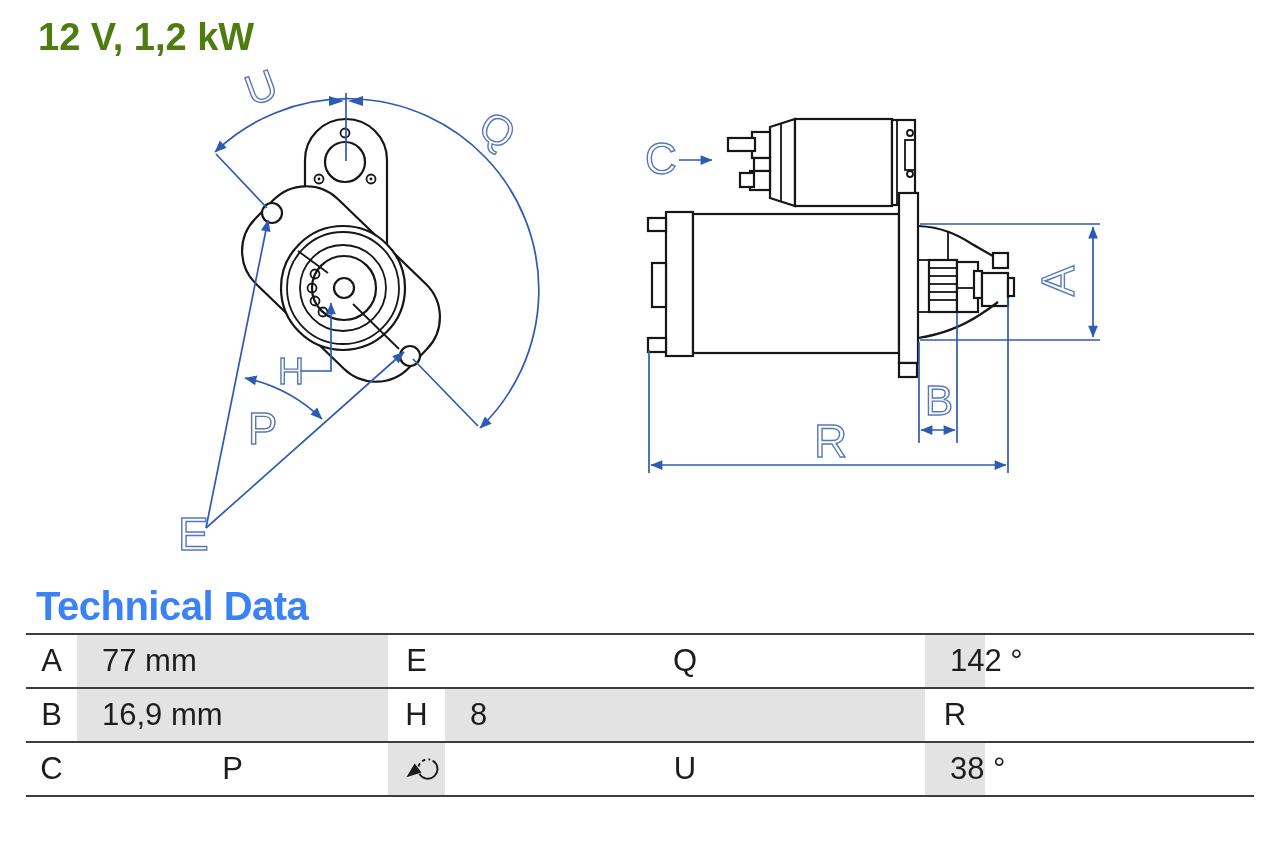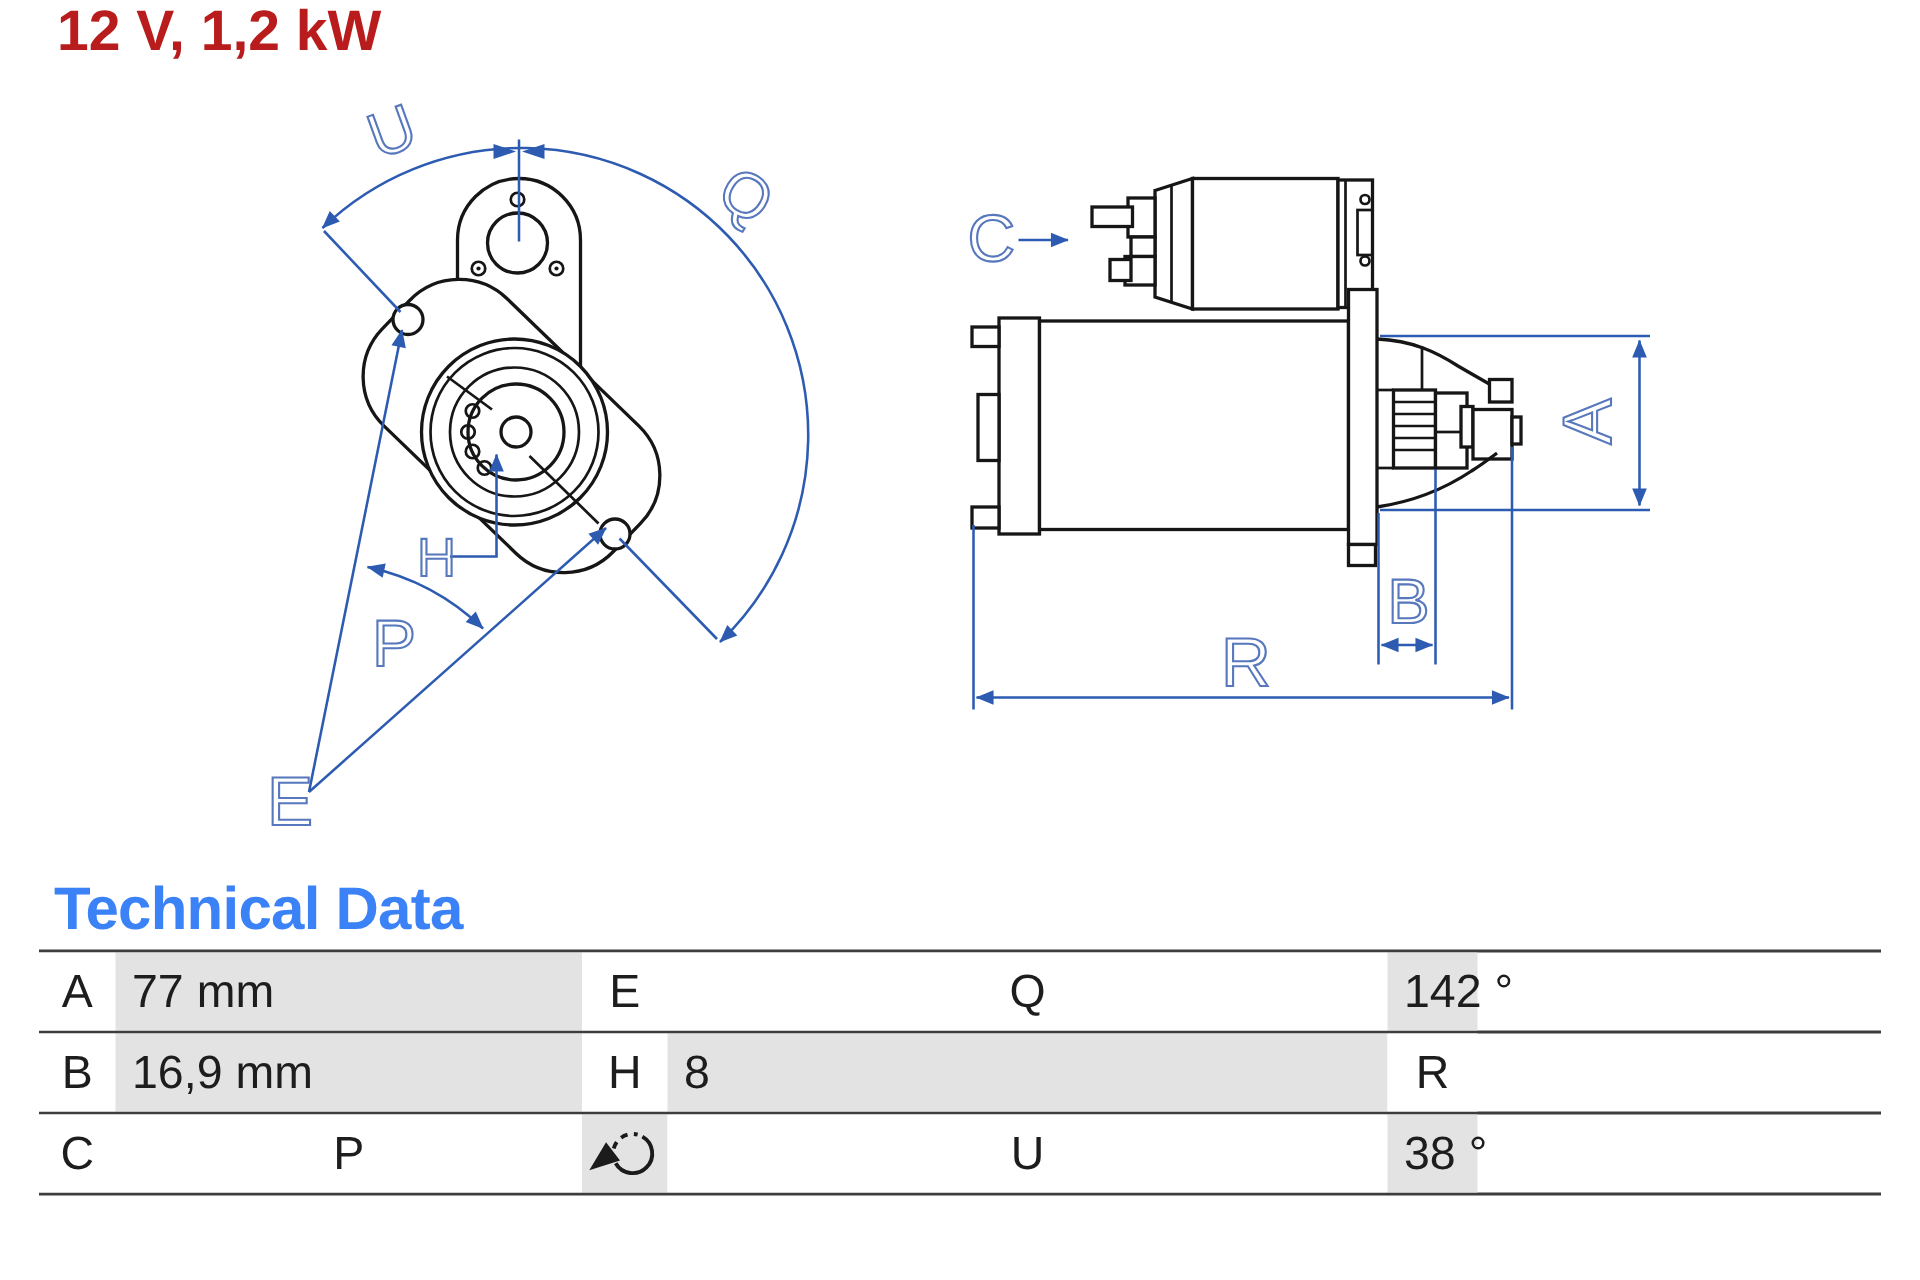--- a/index.html
+++ b/index.html
@@ -1,41 +1,41 @@
 <!DOCTYPE html>
 <html><head>
 <meta charset="utf-8">
 <style>
   html,body{margin:0;padding:0;}
   body{
     width:1280px;height:853px;position:relative;overflow:hidden;
     background:#ffffff;font-family:"Liberation Sans",sans-serif;
   }
   .page-title{
-    position:absolute;left:38px;top:0;
-    font-size:38px;font-weight:bold;color:#b91c1c;white-space:nowrap;
+    position:absolute;left:38px;top:16px;
+    font-size:38px;font-weight:bold;color:#4d7c0f;white-space:nowrap;
   }
   .diagram-svg{position:absolute;left:0;top:0;}
   .tech-title{
     position:absolute;left:36px;top:584px;
     font-size:40px;font-weight:bold;color:#3b82f6;letter-spacing:-0.5px;white-space:nowrap;
   }
   .data-table{
     position:absolute;left:26px;top:633px;width:1228px;
     border-top:2px solid #3d3d3d;
   }
   .t-row{
     display:grid;
     grid-template-columns:51px 311px 57px 480px 60px 1fr;
     height:52px;
     border-bottom:2px solid #3d3d3d;
   }
   .cell{display:flex;align-items:center;font-size:31px;color:#1d1d1d;white-space:nowrap;}
   .key{justify-content:center;background:#ffffff;}
-  .val{background:#e3e3e3;padding-left:11px;}
+  .val{background:#e3e3e3;padding-left:25px;}
   .rot-icon{margin-left:-8px;display:block;}
   
   .cad{
     font-family:"Liberation Sans",sans-serif;
     fill:none;stroke:#5878bd;stroke-width:1.4px;
   }
   .dim{stroke:#2d5bb1;stroke-width:1.7;fill:none;}
   .dimfill{fill:#2d5bb1;stroke:none;}
   .blk{stroke:#161616;stroke-width:2.2;fill:none;}
   .blkw{stroke:#161616;stroke-width:2.2;fill:#ffffff;}

